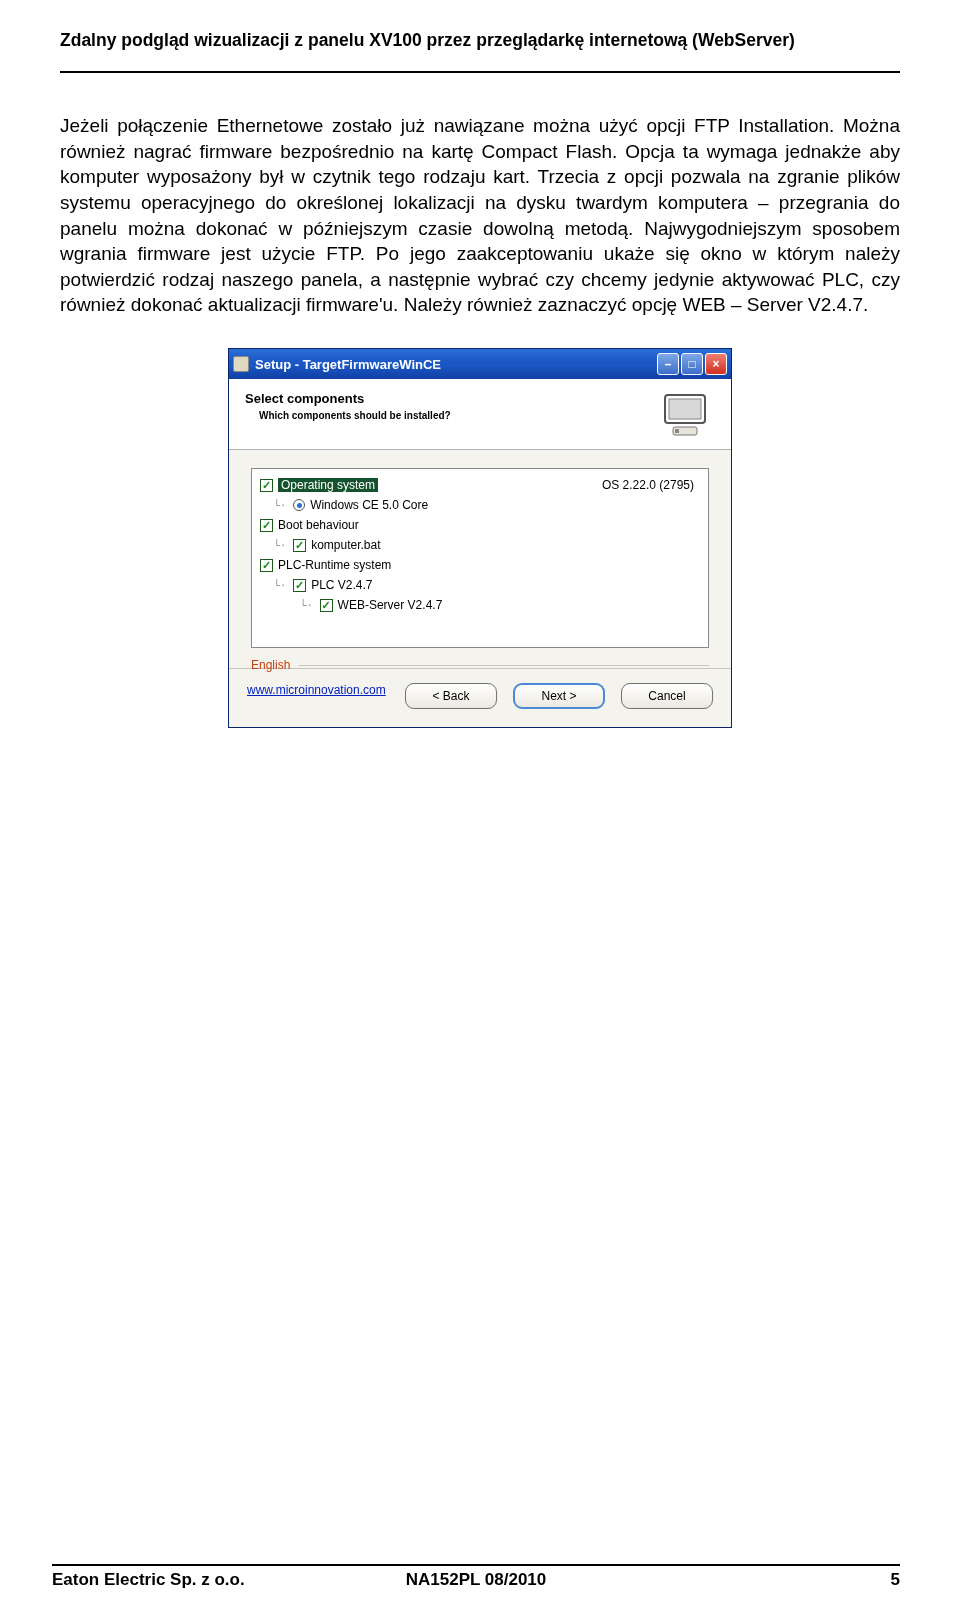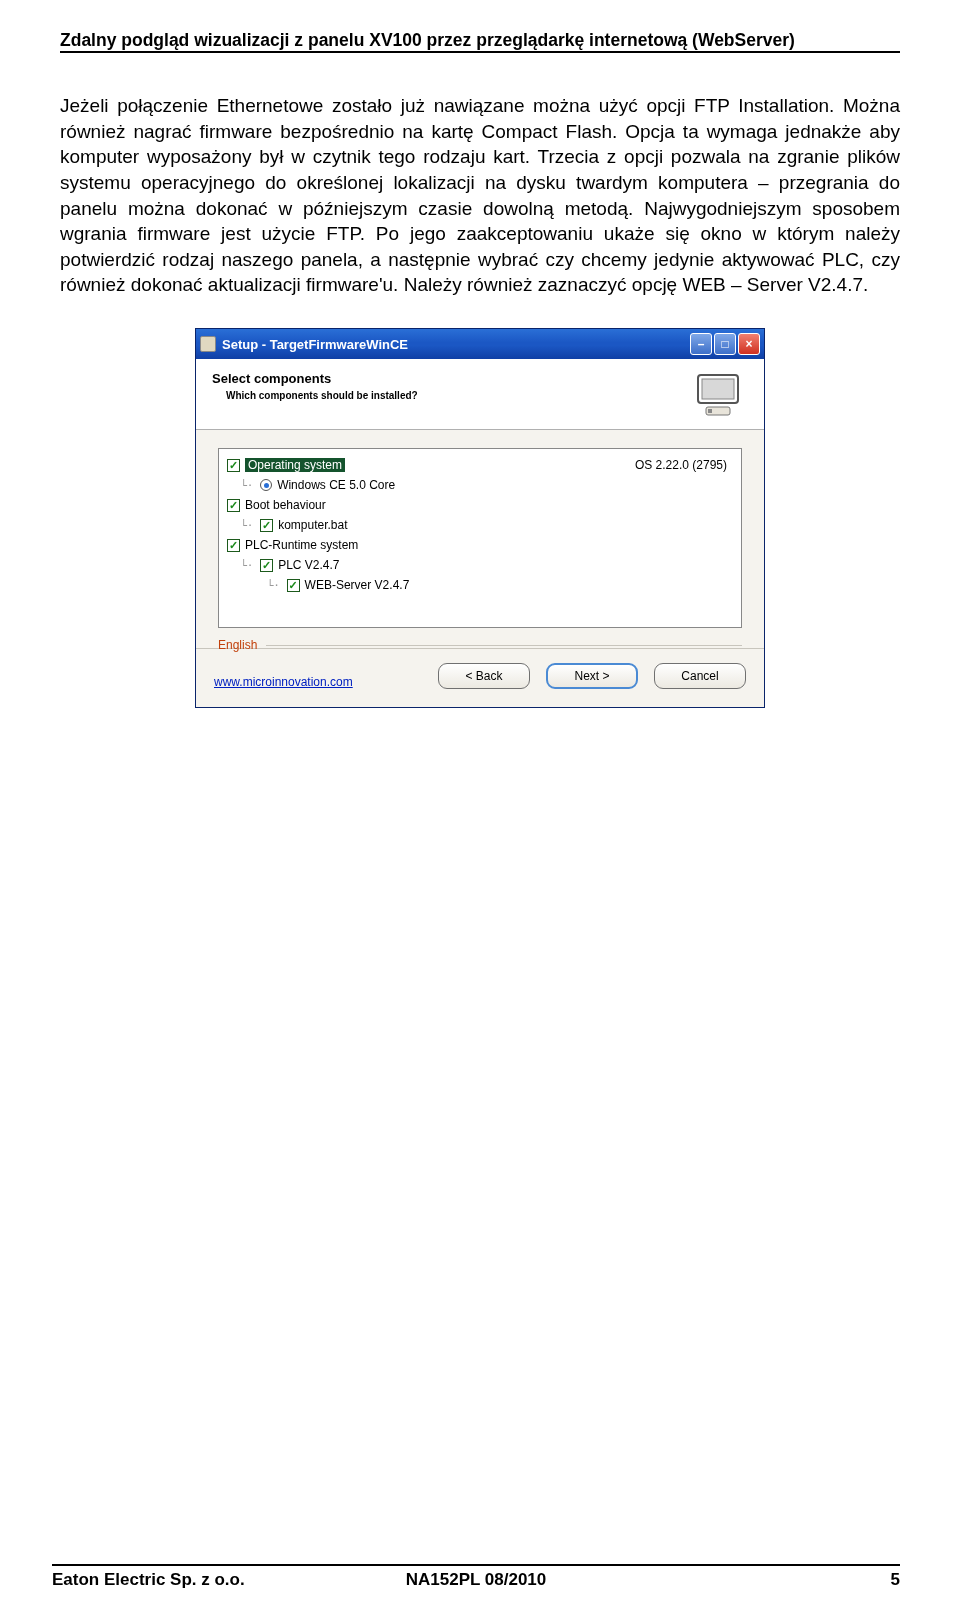--- a/index.html
+++ b/index.html
@@ -9,35 +9,35 @@
     background: #fff;
     font-family: Verdana, Arial, sans-serif;
     position: relative;
     color: #000;
   }
   .page {
     padding: 30px 60px 0 60px;
   }
   .header-line {
     border-bottom: 2px solid #000;
-    padding-bottom: 0;
+    padding-bottom: 20px;
     margin-bottom: 40px;
   }
   .header-text {
     font-size: 17.5px;
     font-weight: bold;
   }
   .body-text {
     font-size: 19px;
     line-height: 1.35;
     text-align: justify;
     margin-bottom: 30px;
   }
   .screenshot {
-    width: 570px;
+    width: 504px;
     margin: 0 auto;
     font-family: Tahoma, Arial, sans-serif;
     font-size: 12px;
     border: 1px solid #0a246a;
   }
   .titlebar {
     background: linear-gradient(to bottom, #2a6fd6 0%, #1b57c4 45%, #1b57c4 55%, #0f3fa5 100%);
     height: 30px;
     display: flex;
     align-items: center;
@@ -143,21 +143,21 @@
   }
   .dlg-lang-line {
     border-top: 1px solid #c8c5bd;
     margin-top: -7px;
     margin-left: 48px;
   }
   .dlg-footer {
     border-top: 1px solid #c8c5bd;
     padding: 14px 18px 18px 18px;
     display: flex;
-    align-items: flex-end;
+    align-items: flex-start;
   }
   .link {
     color: #0020c0;
     text-decoration: underline;
     font-size: 12px;
     flex: 1;
   }
   .dlg-btn {
     width: 92px;
     height: 26px;

